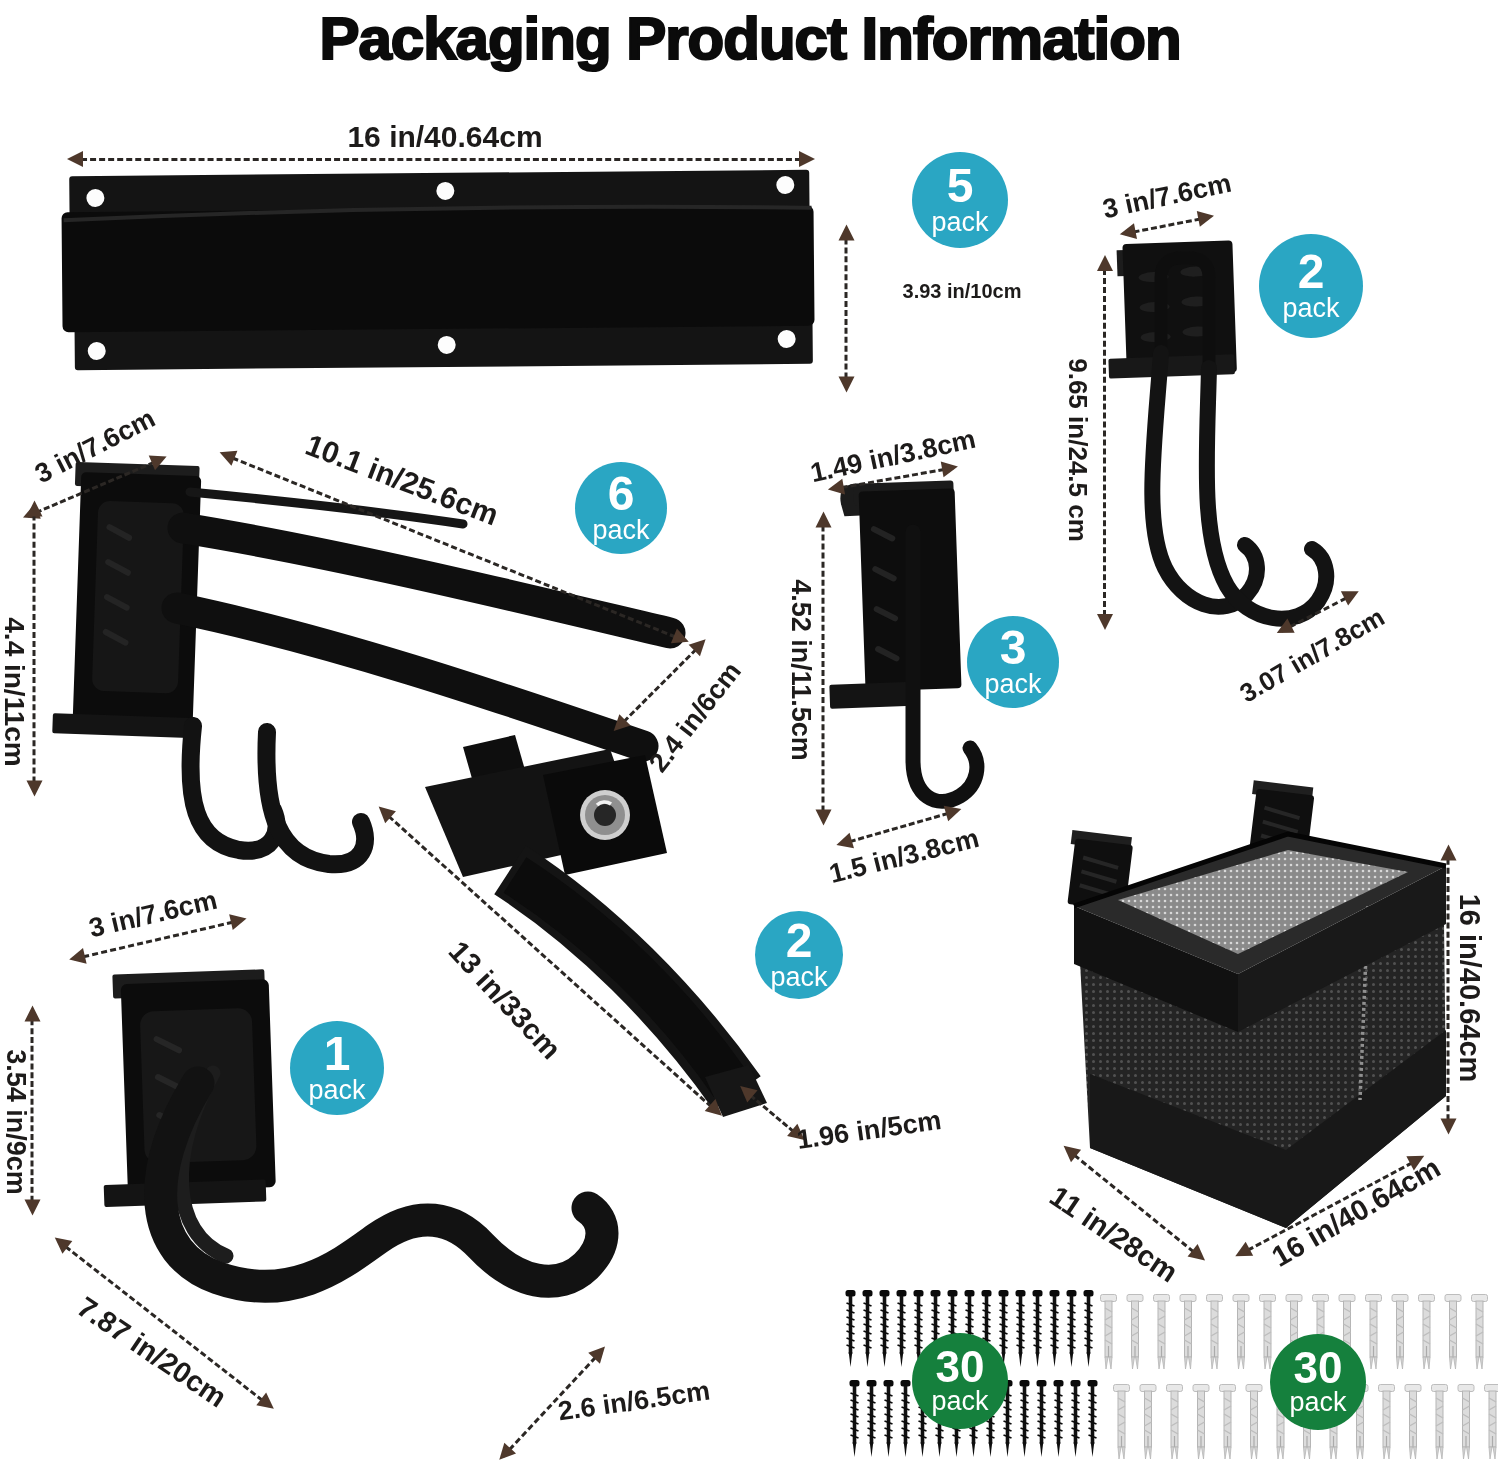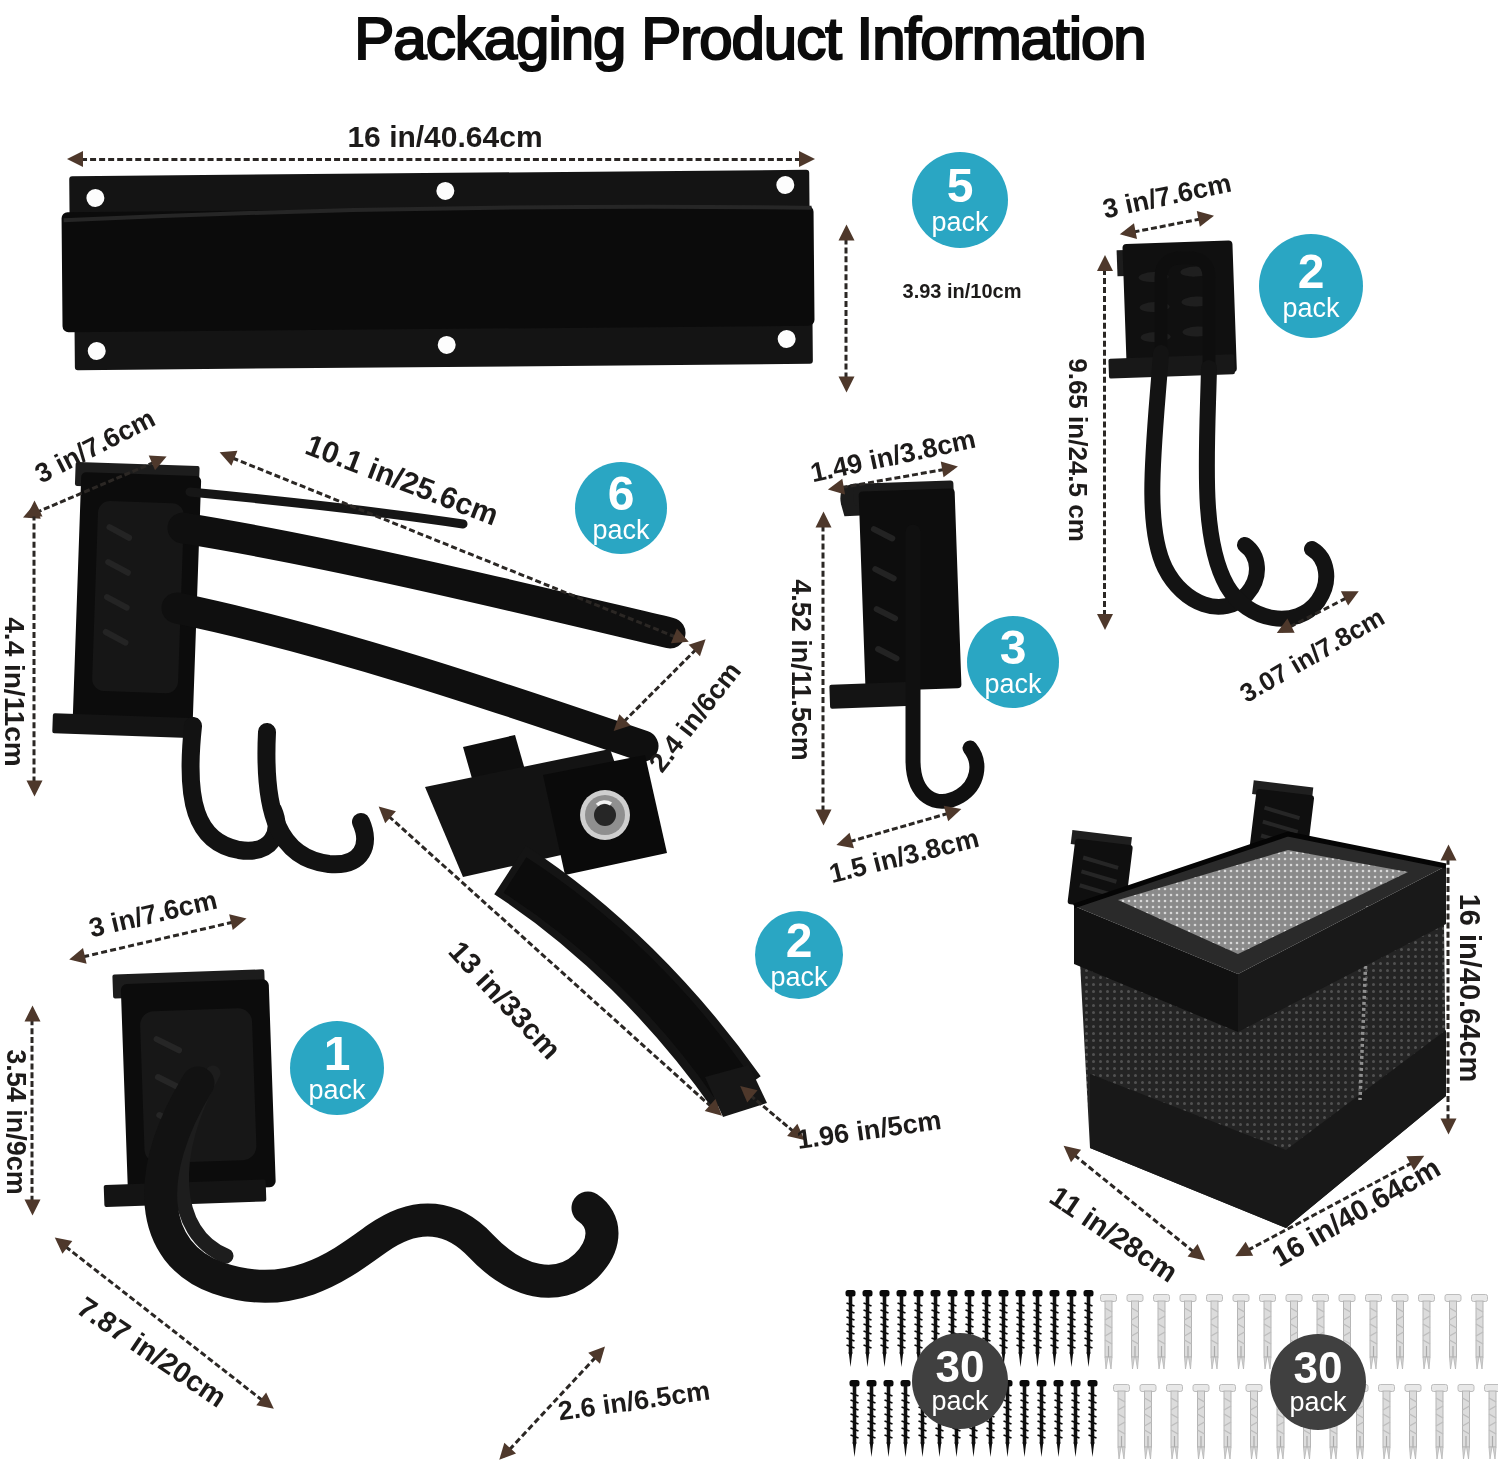--- a/index.html
+++ b/index.html
@@ -1,35 +1,35 @@
 <!DOCTYPE html>
 <html><head>
 <meta charset="utf-8">
 <style>
   html,body{margin:0;padding:0;background:#fff;}
   .page{position:relative;width:1500px;height:1461px;background:#fff;overflow:hidden;
         font-family:"Liberation Sans",sans-serif;}
   .title{position:absolute;left:0;top:4px;width:100%;text-align:center;
-         font-size:60px;font-weight:400;color:#0b0b0b;letter-spacing:-1px;
+         font-size:60px;font-weight:700;color:#0b0b0b;letter-spacing:-1px;
          -webkit-text-stroke:2.2px #0b0b0b;}
   .dim-label{position:absolute;font-weight:700;color:#1d1b1a;text-align:center;
              white-space:nowrap;height:36px;line-height:36px;}
   .arrow{position:absolute;height:0;border-top:3px dashed #2b2724;}
   .arrow::before{content:"";position:absolute;left:-5px;top:-10px;width:0;height:0;
       border-top:8px solid transparent;border-bottom:8px solid transparent;
       border-right:16px solid #4e382b;}
   .arrow::after{content:"";position:absolute;right:-5px;top:-10px;width:0;height:0;
       border-top:8px solid transparent;border-bottom:8px solid transparent;
       border-left:16px solid #4e382b;}
   .badge{position:absolute;border-radius:50%;color:#fff;display:flex;flex-direction:column;
          align-items:center;justify-content:center;text-align:center;}
   .badge .num{font-size:48px;font-weight:700;line-height:0.92;}
   .badge .word{font-size:27px;font-weight:400;line-height:1.0;}
   .badge.teal{background:#2aa6c3;}
-  .badge.blue{background:#404040;}
+  .badge.blue{background:#15803d;}
   .graphic{position:absolute;}
 </style>
 </head>
 <body>
 
 <div class="page">
 
   <div class="title">Packaging Product Information</div>
 
   <svg class="graphic" style="left:58px;top:155px" width="760" height="228" viewBox="0 0 760 228">

